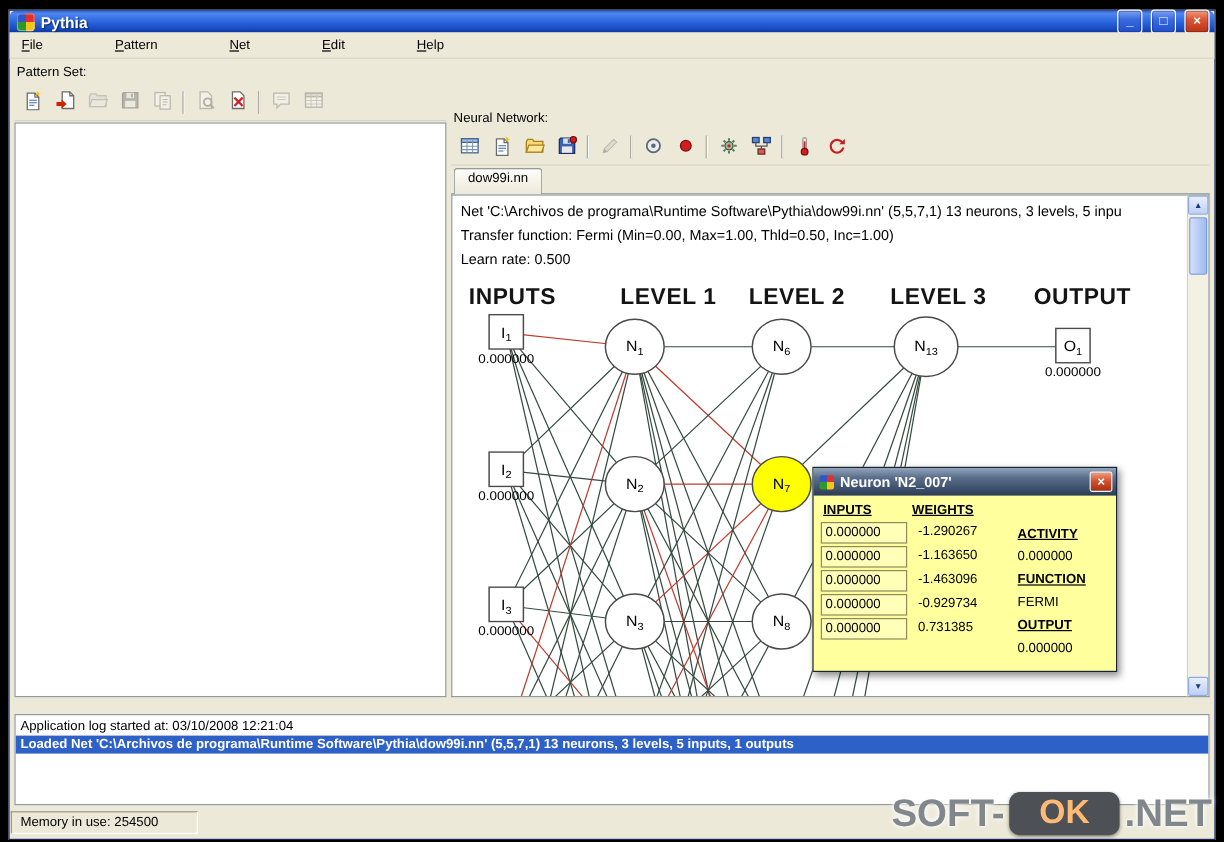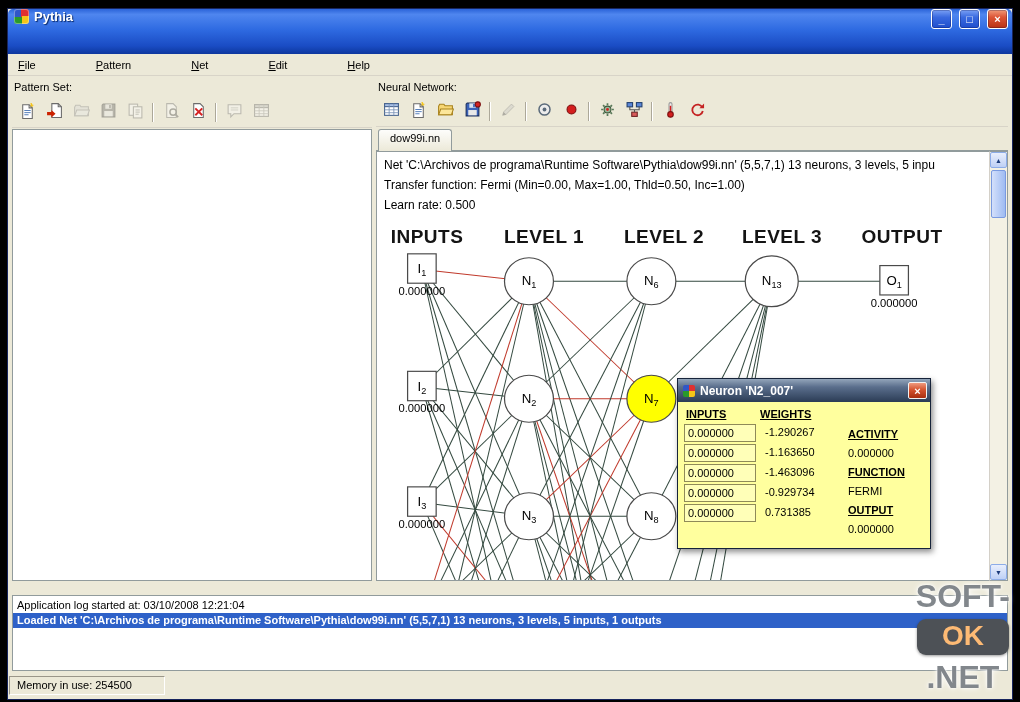--- a/index.html
+++ b/index.html
@@ -1,42 +1,42 @@
 <!DOCTYPE html>
 <html><head>
 <meta charset="utf-8">
 <style>
   html,body{margin:0;padding:0;}
   body{width:1020px;height:702px;background:#000;position:relative;overflow:hidden;
        font-family:"Liberation Sans",sans-serif;font-size:11px;color:#000;}
   .window{position:absolute;top:8px;left:7px;right:7px;bottom:2px;background:#ece9d8;
           border:1px solid #17255e;display:flex;flex-direction:column;}
   
-  .titlebar{height:45px;display:flex;padding:0 4px 0 6px;gap:5px;
+  .titlebar{height:18px;display:flex;align-items:center;padding:0 4px 0 6px;gap:5px;
             background:linear-gradient(180deg,#2a63d8 0%,#4f86ef 12%,#2f6be2 45%,#1a4cc4 82%,#0d379e 100%);
             border-radius:5px 5px 0 0;}
   .app-icon{width:15px;height:15px;border-radius:3px;flex:0 0 auto;
             background:conic-gradient(#e03030 0 25%,#f5c518 25% 50%,#2a9a2a 50% 75%,#3056c8 75% 100%);
             box-shadow:0 0 0 1px rgba(255,255,255,.35) inset;}
   .title-text{flex:1;color:#fff;font-weight:bold;font-size:13px;text-shadow:1px 1px 1px #0a2a6a;}
   .win-btn{width:21px;height:20px;margin-left:2px;border:1px solid #fff;border-radius:3px;color:#fff;
            font-size:11px;font-weight:bold;display:flex;align-items:center;justify-content:center;
            background:linear-gradient(180deg,#7aa0f5 0%,#3a6ae0 40%,#1f4ecc 100%);
            box-shadow:inset 0 0 0 1px rgba(0,0,50,.25);padding:0;}
   .win-btn.close{background:linear-gradient(180deg,#f09a7a 0%,#dd5536 40%,#b83214 100%);}
   
   .menubar{height:21px;display:flex;align-items:center;padding:0 2px;background:#ece9d8;
            border-bottom:1px solid #d8d4c8;gap:44px;}
   .menu-item{display:inline-block;padding:3px 8px;cursor:default;}
   .menu-item::first-letter{text-decoration:underline;}
   
   .main{flex:1;display:flex;padding:3px 4px 2px;gap:4px;min-height:0;}
   .panel{display:flex;flex-direction:column;min-width:0;}
   .left-panel{width:360px;flex:0 0 auto;}
-  .right-panel{flex:1;}
+  .right-panel{flex:1;margin-top:39px;}
   .panel-label{height:15px;padding:2px 2px 1px;}
   .toolbar{height:28px;display:flex;align-items:center;padding:1px 2px;gap:1px;
            border-bottom:1px solid #d8d4c8;}
   .tb-btn{width:26px;height:25px;border:1px solid transparent;background:transparent;padding:0;
           display:inline-flex;align-items:center;justify-content:center;}
   .tb-btn.disabled svg{filter:grayscale(1) opacity(.38);}
   .tb-sep{width:1px;height:19px;background:#aca899;border-right:1px solid #fff;margin:0 3px;}
   .left-white{flex:1;background:#fff;border:1px solid #919b9c;margin:1px 0 0;}
   
   .tabstrip{height:21px;display:flex;align-items:flex-end;padding:2px 2px 0;border-bottom:1px solid #919b9c;}
@@ -87,21 +87,21 @@
              overflow:hidden;padding-top:2px;}
   .log-line{font-size:11px;height:15px;line-height:15px;padding:0 4px;white-space:nowrap;}
   .log-line.selected{background:#2e61c8;color:#fff;font-weight:bold;}
   
   .statusbar{height:23px;display:flex;align-items:center;padding:1px 1px 2px;}
   .status-cell{border:1px solid;border-color:#9a9689 #fff #fff #9a9689;height:17px;line-height:16px;
                padding:0 7px;min-width:140px;background:#ece9d8;}
   
   .watermark{position:absolute;right:10px;bottom:6px;display:flex;align-items:center;gap:4px;
              font-weight:bold;font-size:32px;color:#82878c;
-             text-shadow:0 0 3px #fff,0 0 6px #fff;pointer-events:none;flex-direction:column;}
+             text-shadow:0 0 3px #fff,0 0 6px #fff;pointer-events:none;}
   .wm-ok{background:#4d5156;color:#fdba74;border-radius:9px;padding:1px 25px 3px;font-size:28px;
          text-shadow:none;box-shadow:0 1px 3px rgba(0,0,0,.4);}
   svg text{font-family:"Liberation Sans",sans-serif;}
 </style>
 </head>
 <body>
 
 <div class="window">
 
   <div class="titlebar">
@@ -399,21 +399,21 @@
                 <text x="507" y="158" text-anchor="middle" font-size="11" fill="#000">0.000000</text>
               </g>
             </svg>
           <div class="net-info">
             <div>Net 'C:\Archivos de programa\Runtime Software\Pythia\dow99i.nn' (5,5,7,1) 13 neurons, 3 levels, 5 inpu</div>
             <div>Transfer function: Fermi (Min=0.00, Max=1.00, Thld=0.50, Inc=1.00)</div>
             <div>Learn rate: 0.500</div>
           </div>
           <div id="net-headers">
               <div class="net-header" style="left: -5px;">INPUTS</div>
-              <div class="net-header" style="left: 112px;">LEVEL 1</div>
+              <div class="net-header" style="left: 125px;">LEVEL 1</div>
               <div class="net-header" style="left: 232px;">LEVEL 2</div>
               <div class="net-header" style="left: 350px;">LEVEL 3</div>
               <div class="net-header" style="left: 470px;">OUTPUT</div>
             </div>
 
           <div class="np">
             <div class="np-title">
               <div class="np-icon"></div>
               <div class="np-title-text">Neuron 'N2_007'</div>
               <button class="np-close">×</button>

